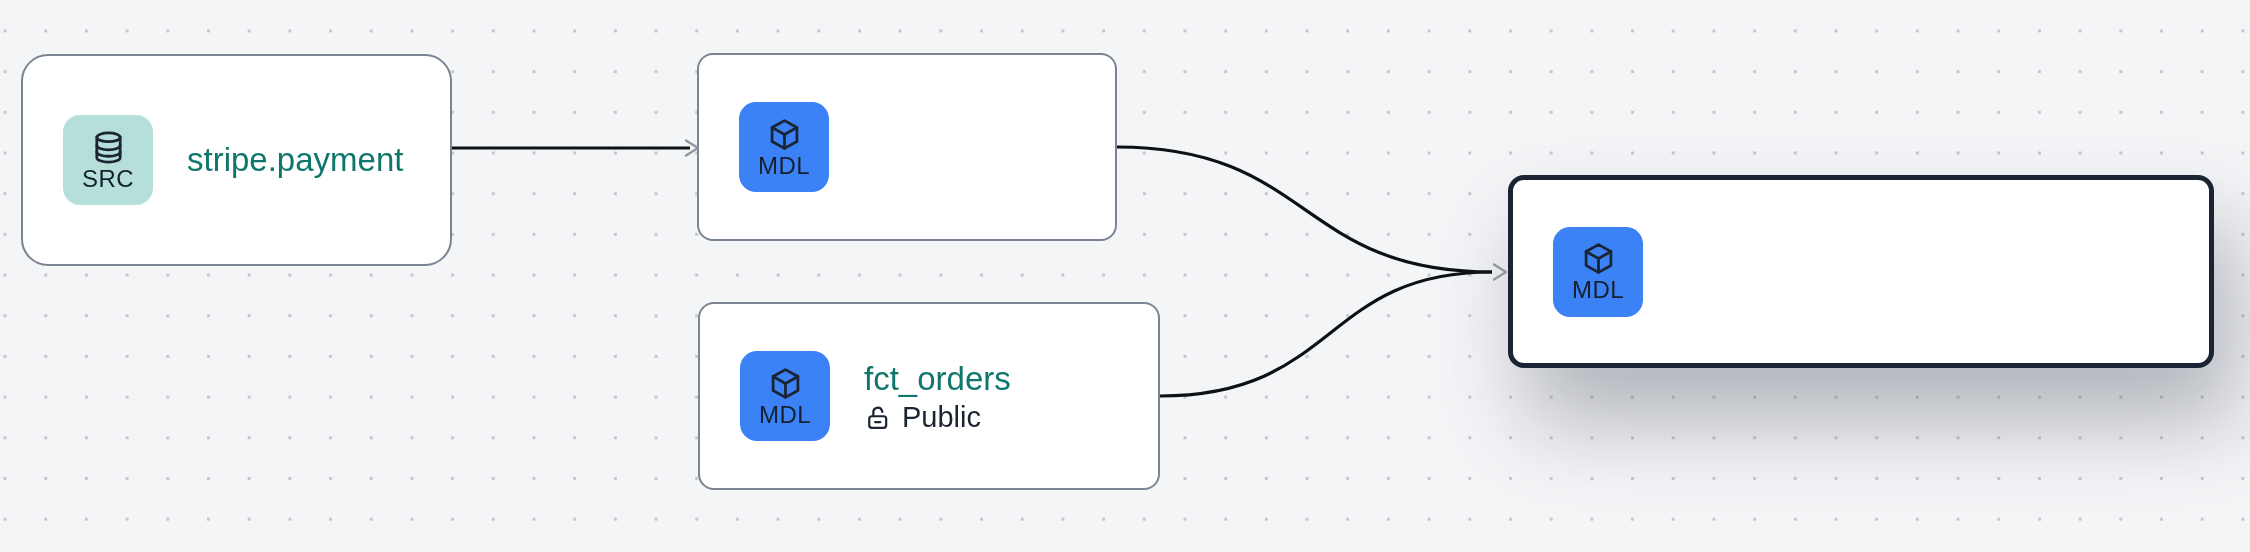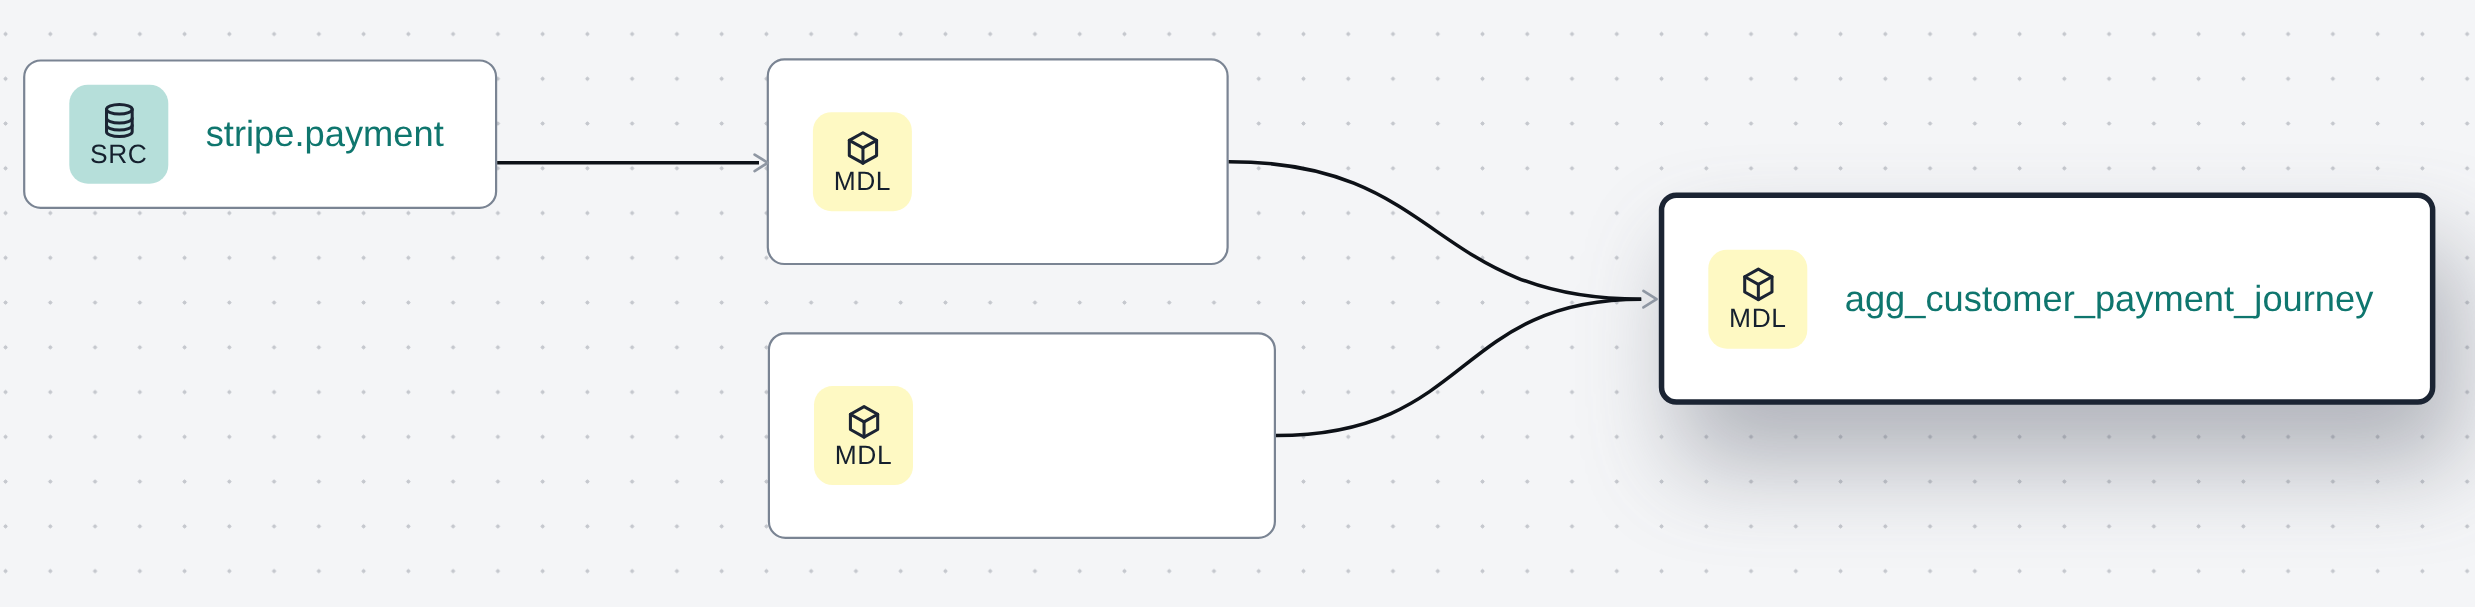--- a/index.html
+++ b/index.html
@@ -49,21 +49,21 @@
     height: 90px;
     border-radius: 17px;
     display: flex;
     flex-direction: column;
     align-items: center;
     justify-content: center;
     gap: 2px;
     flex: 0 0 auto;
   }
   .badge-src { background: #b6dfda; }
-  .badge-mdl { background: #fef9c3; }
+  .badge-mdl { background: #3b82f6; }
   .badge-label {
     font-size: 24px;
     font-weight: 500;
     letter-spacing: 0.5px;
     color: #15202e;
     line-height: 1;
   }
   .badge-icon { display: block; }
   .title {
     font-size: 33px;
@@ -83,21 +83,21 @@
     font-size: 29px;
     color: #1b2433;
     line-height: 1;
   }
 </style>
 </head>
 <body>
 
 <div class="canvas">
 
-  <div class="node" style="left:21px; top:54px; width:431px; height:136px;">
+  <div class="node" style="left:21px; top:54px; width:431px; height:212px;border-radius:27px;">
     <div class="badge badge-src">
       <svg class="badge-icon" width="35" height="35" viewBox="0 0 24 24" fill="none" stroke="#1b2433" stroke-width="1.9" stroke-linecap="round" stroke-linejoin="round">
         <ellipse cx="12" cy="5" rx="8" ry="3"></ellipse>
         <path d="M4 5v14c0 1.66 3.58 3 8 3s8-1.34 8-3V5"></path>
         <path d="M4 10.6c0 1.66 3.58 3 8 3s8-1.34 8-3"></path>
         <path d="M4 15c0 1.66 3.58 3 8 3s8-1.34 8-3"></path>
       </svg>
       <span class="badge-label">SRC</span>
     </div>
     <div class="title">stripe.payment</div>
@@ -116,32 +116,42 @@
 
   <div class="node" style="left:698px; top:302px; width:462px; height:188px;">
     <div class="badge badge-mdl">
       <svg class="badge-icon" width="35" height="35" viewBox="0 0 24 24" fill="none" stroke="#1b2433" stroke-width="1.9" stroke-linecap="round" stroke-linejoin="round">
         <path d="M12 2.5 20.5 7.25v9.5L12 21.5 3.5 16.75v-9.5Z"></path>
         <path d="M3.5 7.25 12 12l8.5-4.75"></path>
         <path d="M12 12v9.5"></path>
       </svg>
       <span class="badge-label">MDL</span>
     </div>
+    <div class="texts">
+      <div class="title">fct_orders</div>
+      <div class="subtitle">
+        <svg width="28" height="28" viewBox="0 0 24 24" fill="none" stroke="#1b2433" stroke-width="1.9" stroke-linecap="round" stroke-linejoin="round">
+          <rect x="4.5" y="10.5" width="14.5" height="10" rx="2.2"></rect>
+          <path d="M9.5 15.5h4.5"></path>
+          <path d="M8 10.5V7a3.8 3.8 0 0 1 7.3-1.5l.4 1.3"></path>
+        </svg>
+        <span>Public</span>
+      </div>
+    </div>
   </div>
 
   <div class="node selected" style="left:1508px; top:175px; width:706px; height:193px;">
     <div class="badge badge-mdl">
       <svg class="badge-icon" width="35" height="35" viewBox="0 0 24 24" fill="none" stroke="#1b2433" stroke-width="1.9" stroke-linecap="round" stroke-linejoin="round">
         <path d="M12 2.5 20.5 7.25v9.5L12 21.5 3.5 16.75v-9.5Z"></path>
         <path d="M3.5 7.25 12 12l8.5-4.75"></path>
         <path d="M12 12v9.5"></path>
       </svg>
       <span class="badge-label">MDL</span>
     </div>
-    <div class="title">agg_customer_payment_journey</div>
   </div>
 
   <svg class="edges" viewBox="0 0 2250 552">
 
     <path d="M452 148 H690" stroke="#0d1117" stroke-width="3.2" fill="none"></path>
     <polyline points="686,140.5 698,148 686,155.5" stroke="#8f97a3" stroke-width="2.4" fill="none" stroke-linecap="round" stroke-linejoin="round"></polyline>
 
     <path d="M1117 147 C1312 147 1298 272 1492 272" stroke="#0d1117" stroke-width="3.2" fill="none"></path>
 
     <path d="M1160 396 C1338 396 1322 272 1492 272" stroke="#0d1117" stroke-width="3.2" fill="none"></path>

